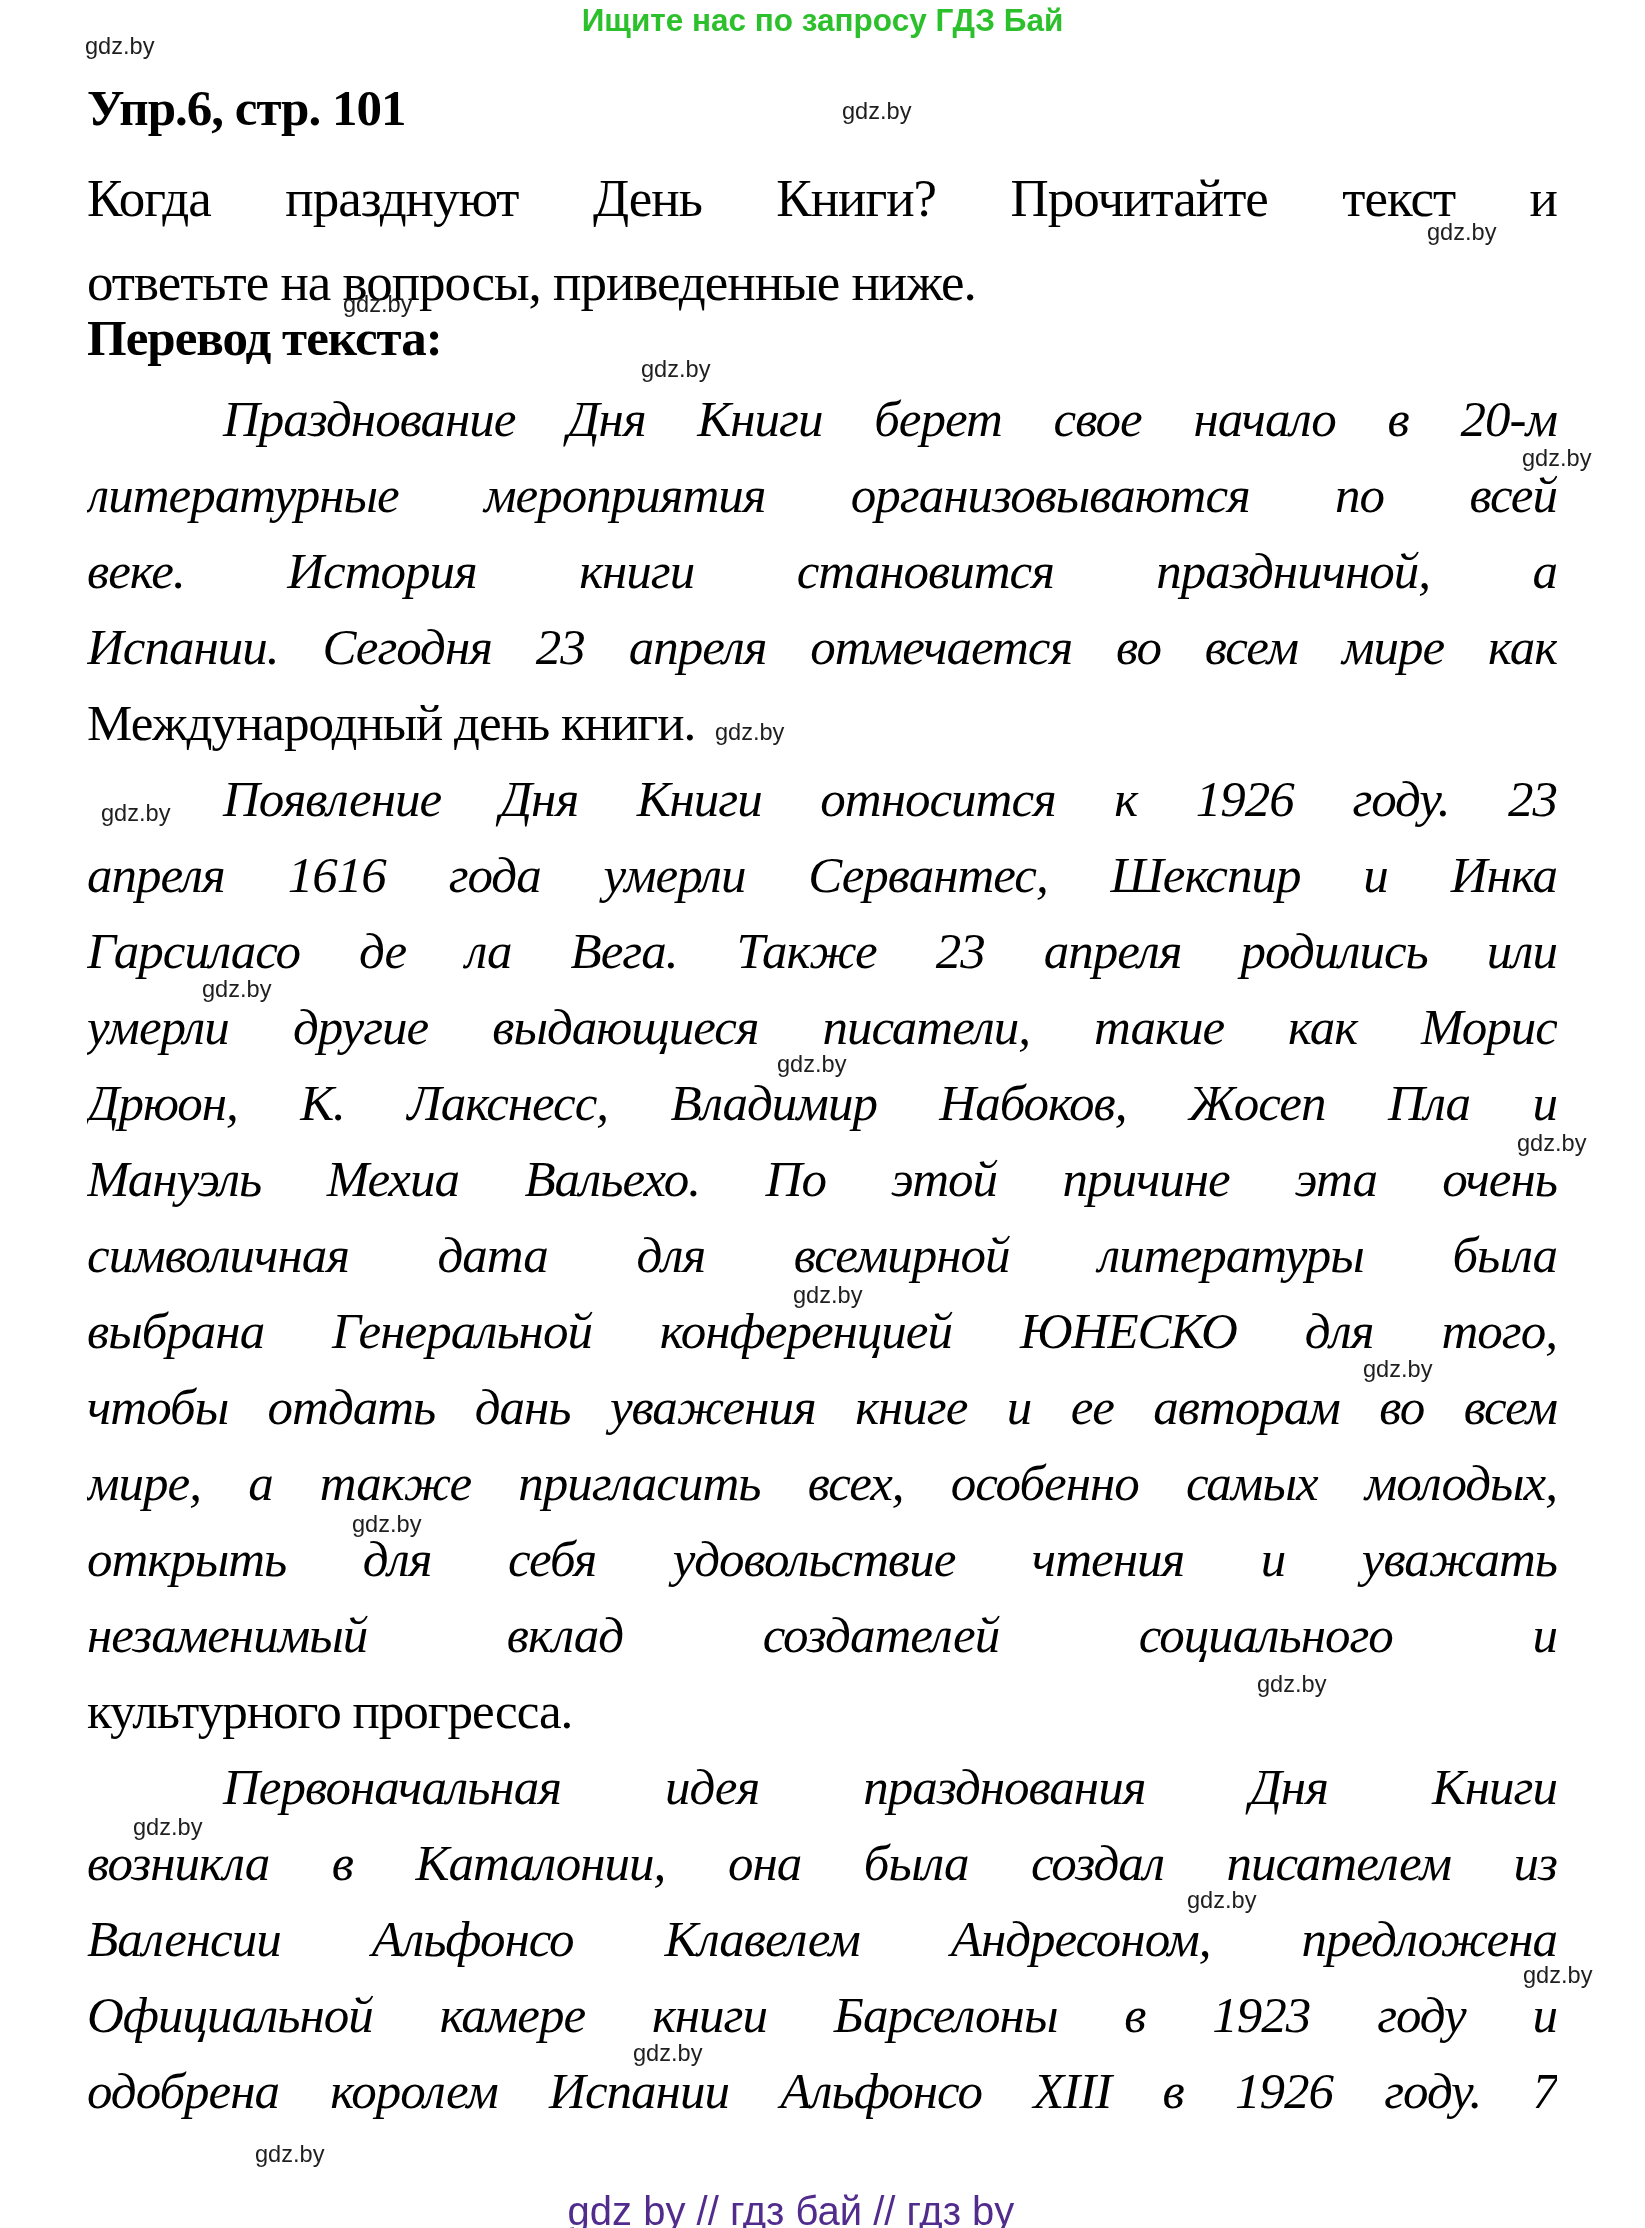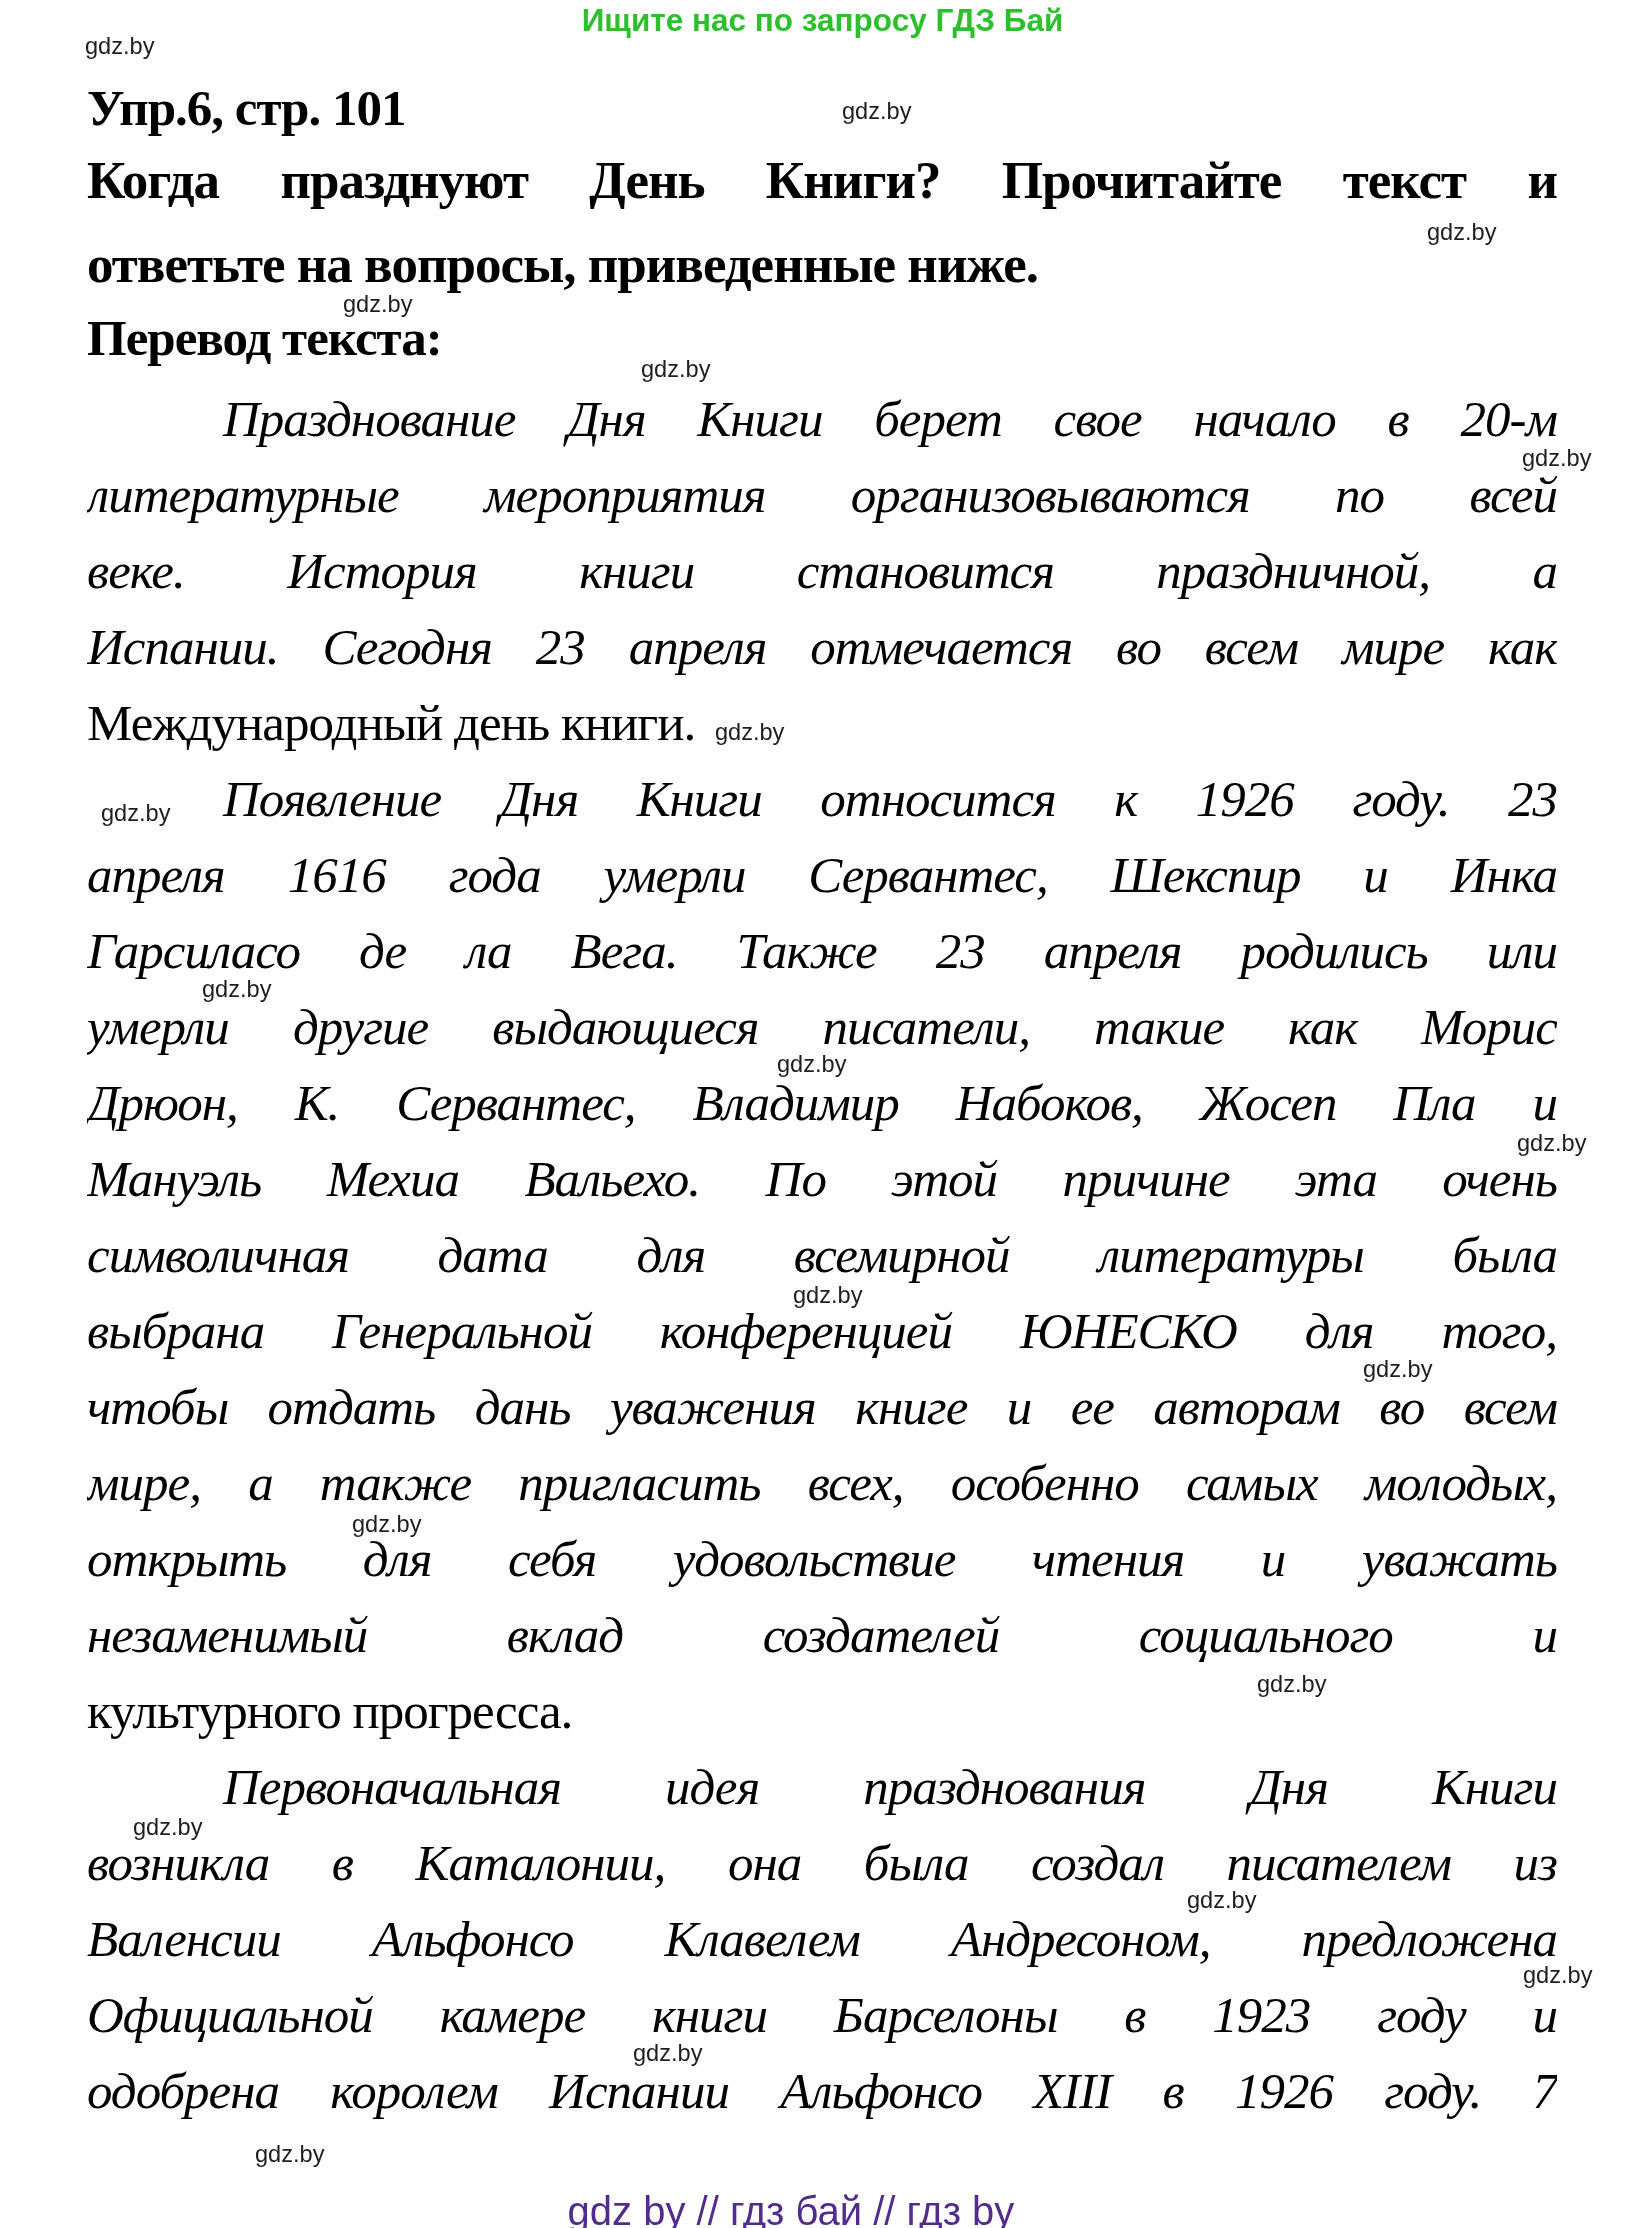--- a/index.html
+++ b/index.html
@@ -23,22 +23,22 @@
 
   .exercise-title {
     position: absolute; top: 81px; left: 87px;
     font-size: 51px; font-weight: bold;
     line-height: 55px;
     letter-spacing: -1px;
     text-align: right;
   }
 
   .task-block {
-    position: absolute; top: 138px; left: 87px; width: 1470px;
-    font-size: 53px; font-weight: bold;
+    position: absolute; top: 156px; left: 87px; width: 1470px;
+    font-size: 53px; font-weight: normal;
     letter-spacing: -1px;
   }
   .task-line { height: 84px; line-height: 84px; white-space: nowrap; }
   .task-line.just { white-space: normal; text-align: justify; text-align-last: justify; overflow: hidden; }
 
   .translation-label {
     position: absolute; top: 311px; left: 87px;
     font-size: 51px; font-weight: bold;
     line-height: 55px;
     letter-spacing: -1px;
@@ -101,21 +101,21 @@
   <div class="body-text" id="body-text">
       <div class="line just indent">Празднование Дня Книги берет свое начало в 20-м</div>
       <div class="line just">литературные мероприятия организовываются по всей</div>
       <div class="line just">веке. История книги становится праздничной, а</div>
       <div class="line just">Испании. Сегодня 23 апреля отмечается во всем мире как</div>
       <div class="line">Международный день книги.<span class="wm-inline" style="color: rgb(31, 31, 31);">gdz.by</span></div>
       <div class="line just indent">Появление Дня Книги относится к 1926 году. 23</div>
       <div class="line just">апреля 1616 года умерли Сервантес, Шекспир и Инка</div>
       <div class="line just">Гарсиласо де ла Вега. Также 23 апреля родились или</div>
       <div class="line just">умерли другие выдающиеся писатели, такие как Морис</div>
-      <div class="line just">Дрюон, К. Сервантес, Владимир Набоков, Жосеп Пла и</div>
+      <div class="line just">Дрюон, К. Лакснесс, Владимир Набоков, Жосеп Пла и</div>
       <div class="line just">Мануэль Мехиа Вальехо. По этой причине эта очень</div>
       <div class="line just">символичная дата для всемирной литературы была</div>
       <div class="line just">выбрана Генеральной конференцией ЮНЕСКО для того,</div>
       <div class="line just">чтобы отдать дань уважения книге и ее авторам во всем</div>
       <div class="line just">мире, а также пригласить всех, особенно самых молодых,</div>
       <div class="line just">открыть для себя удовольствие чтения и уважать</div>
       <div class="line just">незаменимый вклад создателей социального и</div>
       <div class="line">культурного прогресса.</div>
       <div class="line just indent">Первоначальная идея празднования Дня Книги</div>
       <div class="line just">возникла в Каталонии, она была создал писателем из</div>

